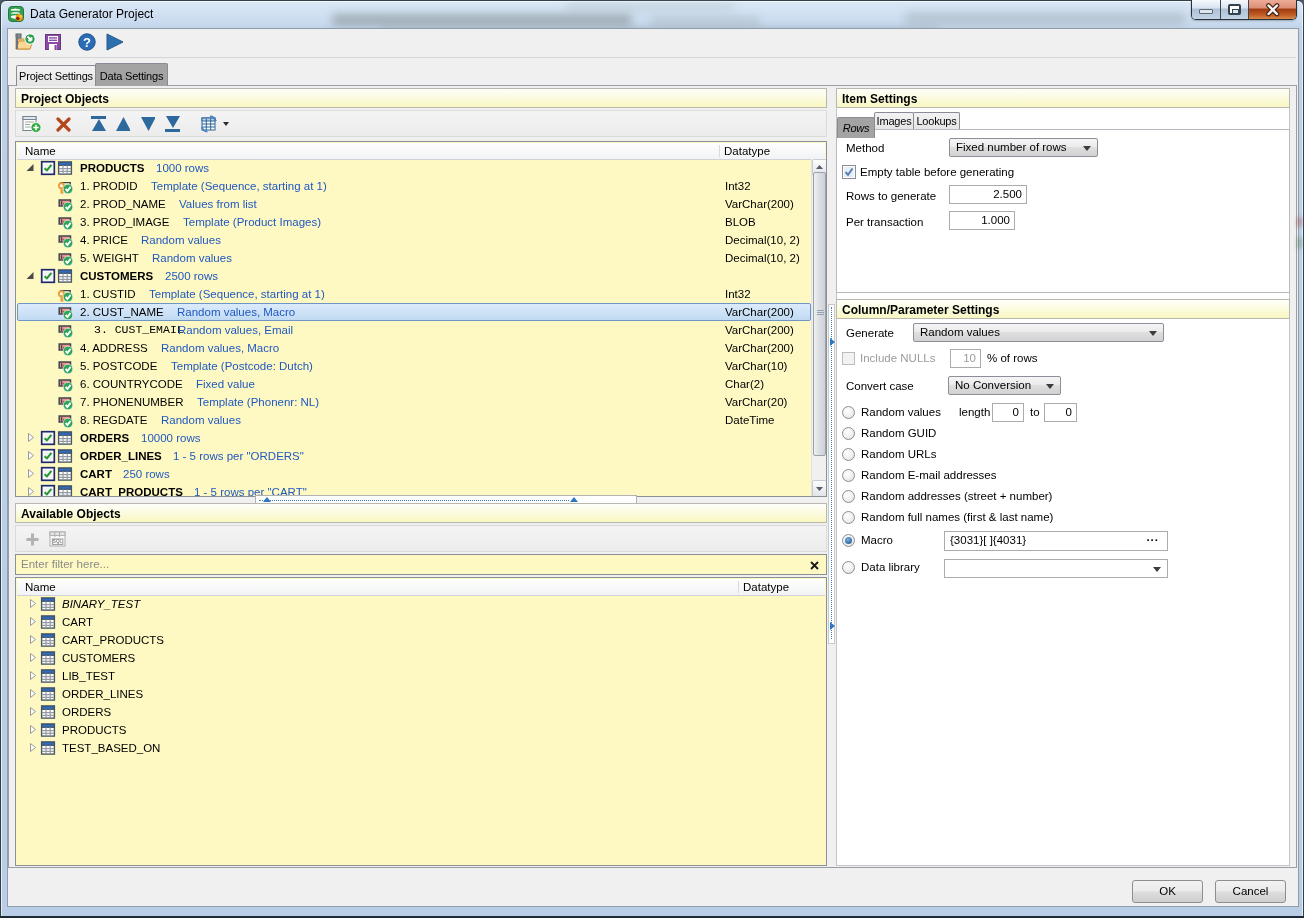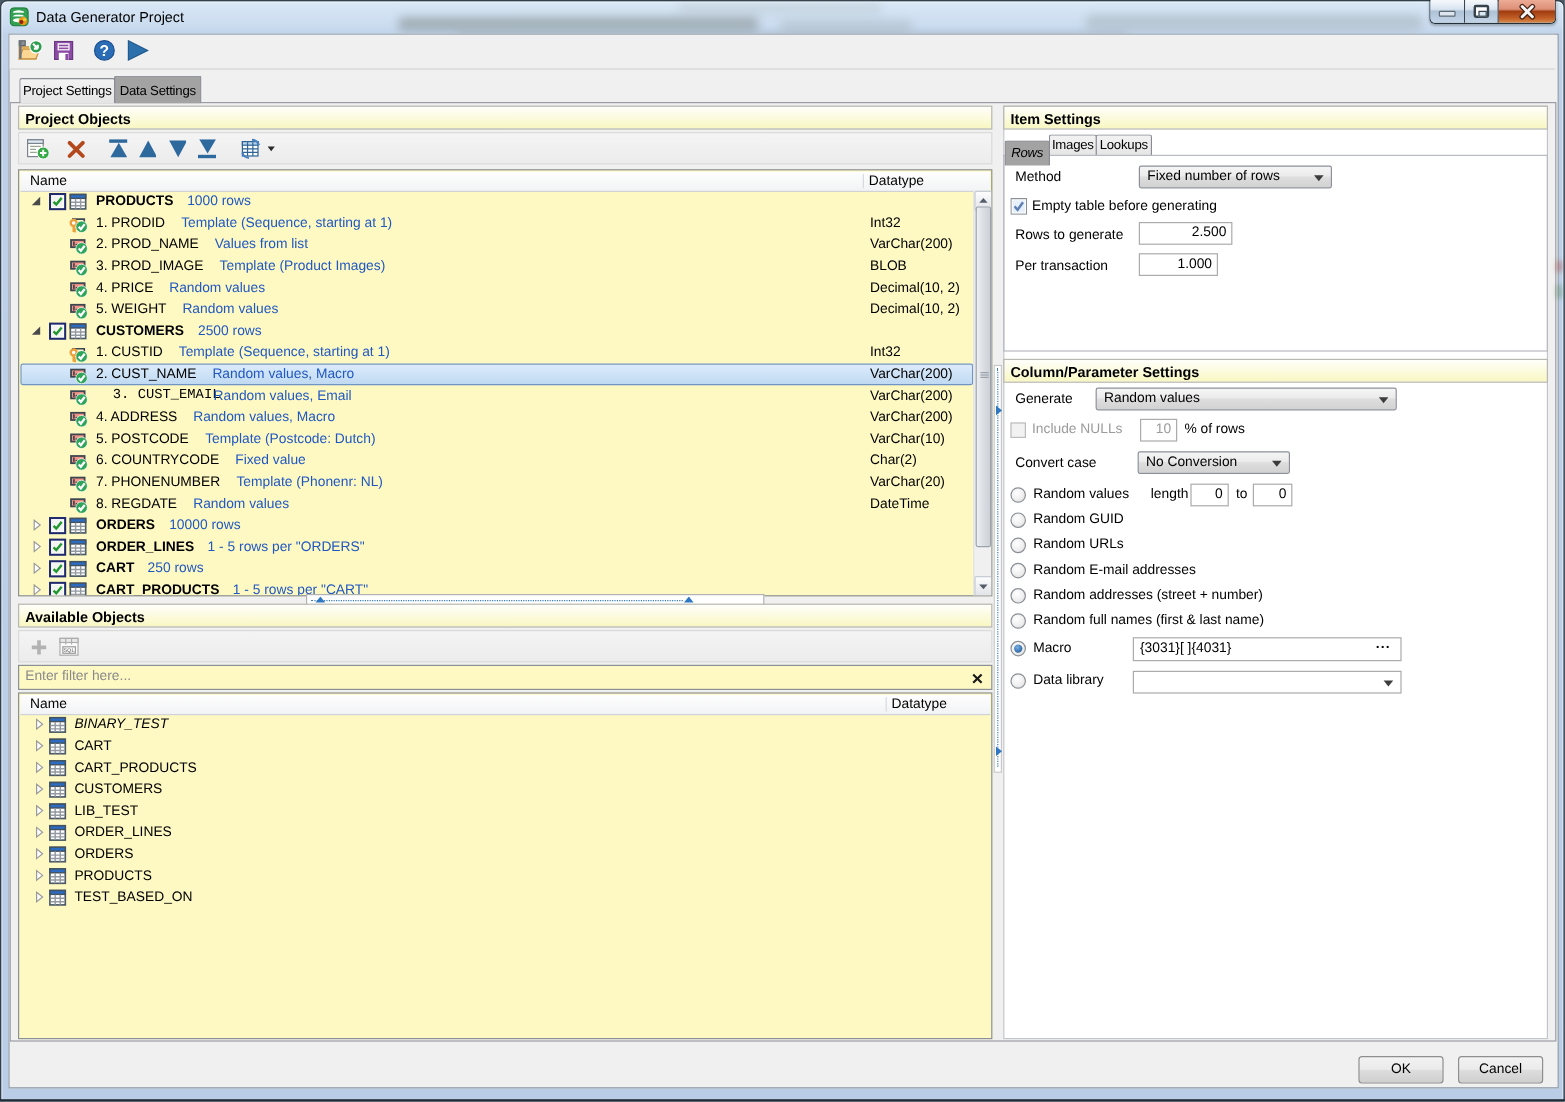--- a/index.html
+++ b/index.html
@@ -557,41 +557,41 @@
  </div>
 </div>
 <div id="rightpanel">
  <div class="abs" style="left:836px;top:88px;width:454px;height:778px;border:1px solid #c2c5ca;background:#fff;"></div>
  <div class="yhdr" style="left:836px;top:88px;width:454px;">Item Settings</div>
  <div class="tab on" style="left:837px;top:117px;width:38px;height:21px;line-height:21px;font-style:italic;">Rows</div>
  <div class="tab off" style="left:874px;top:112px;width:40px;height:18px;line-height:17px;">Images</div>
  <div class="tab off" style="left:913px;top:112px;width:47px;height:18px;line-height:17px;">Lookups</div>
  <div class="abs" style="left:836px;top:129px;width:454px;height:164px;border:1px solid #b7bac0;z-index:1;"></div>
  <div class="lbl" style="left:846px;top:142px;">Method</div>
- <div class="dd" style="left:949px;top:138px;width:161px;">Fixed number of rows<div class="ar"></div></div>
+ <div class="dd" style="left:949px;top:138px;width:149px;">Fixed number of rows<div class="ar"></div></div>
  <svg class="abs" style="left:842px;top:165px;z-index:2;" width="14" height="14">
    <rect x="0.5" y="0.5" width="13" height="13" fill="#fdfdfd" stroke="#8a8f94"></rect>
    <rect x="2" y="2" width="10" height="10" fill="#e4effa"></rect>
    <path d="M3.5 7 L6 9.8 L10.5 3.5" stroke="#5d7fb4" stroke-width="2" fill="none"></path>
  </svg>
  <div class="lbl" style="left:860px;top:166px;">Empty table before generating</div>
  <div class="lbl" style="left:846px;top:190px;">Rows to generate</div>
  <div class="inp" style="left:949px;top:185px;width:78px;">2.500</div>
  <div class="lbl" style="left:846px;top:216px;">Per transaction</div>
  <div class="inp" style="left:949px;top:211px;width:66px;">1.000</div>
 
  <div class="yhdr" style="left:836px;top:299px;width:454px;">Column/Parameter Settings</div>
  <div class="lbl" style="left:846px;top:327px;">Generate</div>
  <div class="dd" style="left:913px;top:323px;width:251px;">Random values<div class="ar"></div></div>
  <div class="cb dis" style="left:842px;top:352px;"></div>
  <div class="glbl" style="left:860px;top:352px;">Include NULLs</div>
  <div class="inp" style="left:950px;top:349px;width:31px;color:#9b9b9b;">10</div>
  <div class="lbl" style="left:987px;top:352px;">% of rows</div>
  <div class="lbl" style="left:846px;top:380px;">Convert case</div>
- <div class="dd" style="left:948px;top:376px;width:127px;">No Conversion<div class="ar"></div></div>
+ <div class="dd" style="left:948px;top:376px;width:113px;">No Conversion<div class="ar"></div></div>
 
  <div class="rad" style="left:842px;top:406px;"></div>
  <div class="lbl" style="left:861px;top:406px;">Random values</div>
  <div class="lbl" style="left:959px;top:406px;">length</div>
  <div class="inp" style="left:992px;top:403px;width:32px;">0</div>
  <div class="lbl" style="left:1030px;top:406px;">to</div>
  <div class="inp" style="left:1044px;top:403px;width:33px;">0</div>
  <div class="rad" style="left:842px;top:427px;"></div>
  <div class="lbl" style="left:861px;top:427px;">Random GUID</div>
  <div class="rad" style="left:842px;top:448px;"></div>

